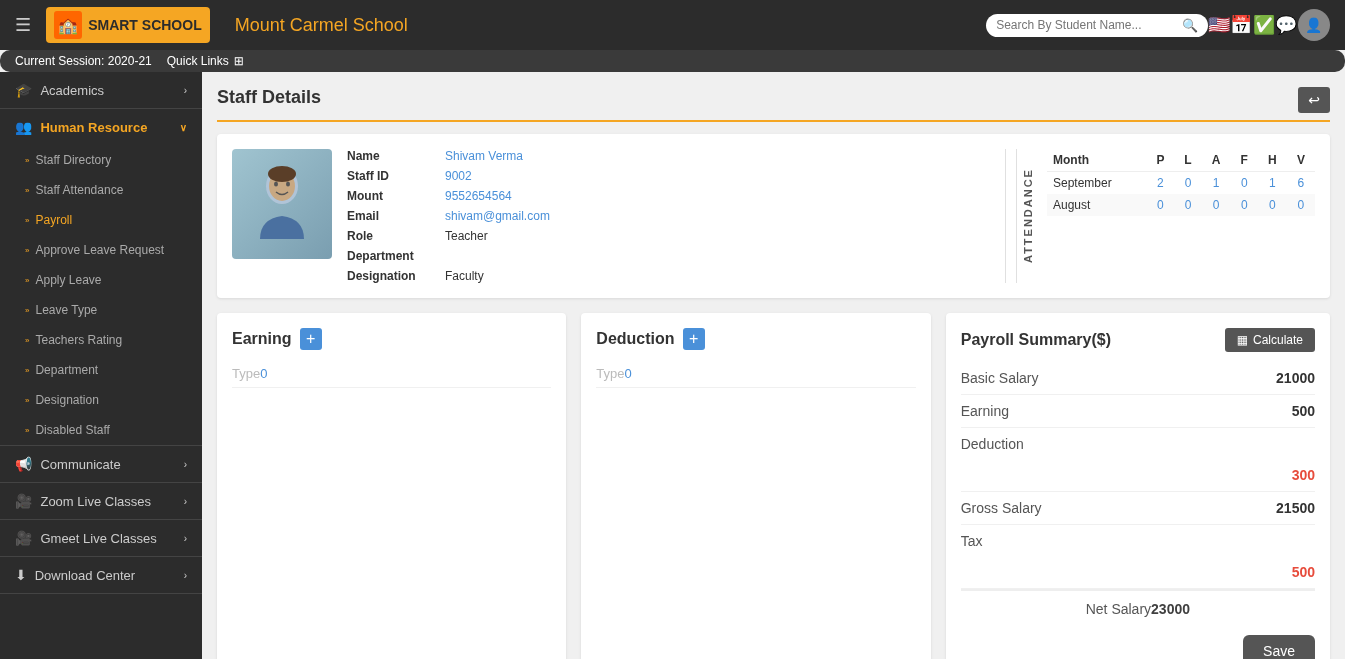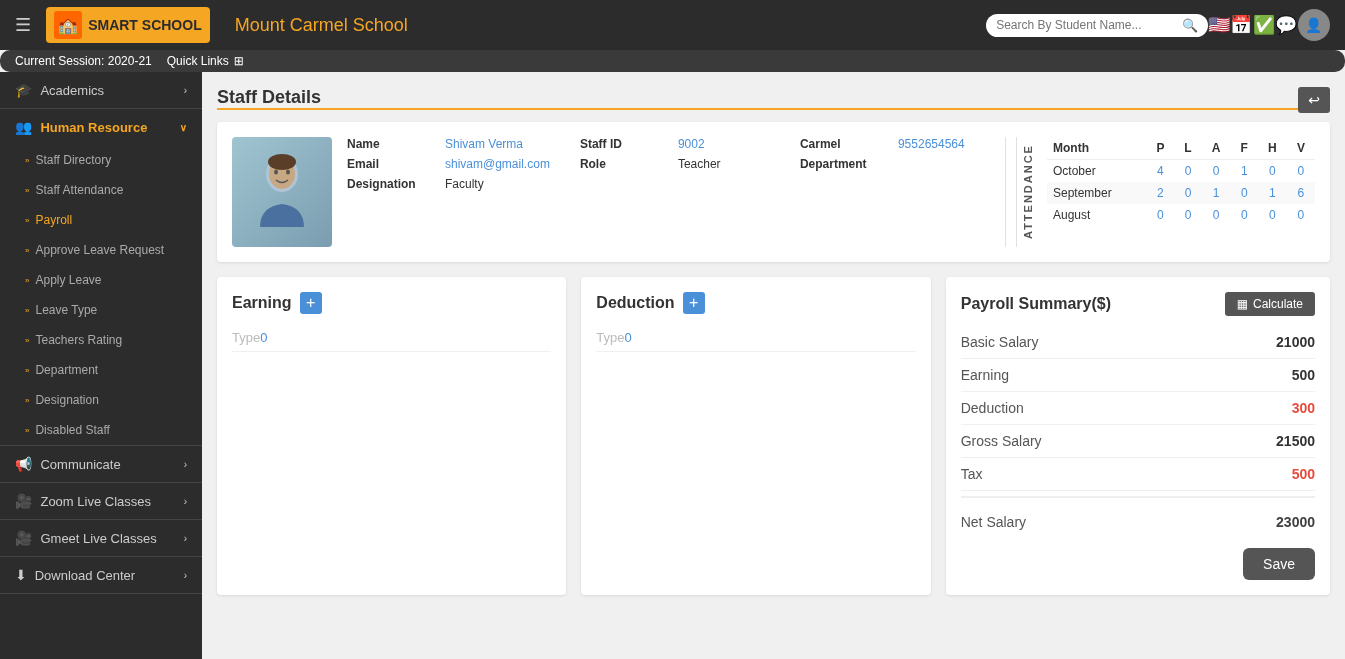--- a/index.html
+++ b/index.html
@@ -124,21 +124,21 @@
       overflow-y: auto;
       padding: 15px;
       background: #f0f0f0;
     }
 
     .page-title {
       font-size: 18px;
       font-weight: bold;
       color: #333;
       margin-bottom: 12px;
-      padding-bottom: 0;
+      padding-bottom: 12px;
       border-bottom: 2px solid #f5a623;
     }
 
     
     .card {
       background: white;
       border-radius: 4px;
       padding: 15px;
       margin-bottom: 15px;
       box-shadow: 0 1px 3px rgba(0,0,0,0.1);
@@ -158,21 +158,21 @@
     }
     .staff-photo .photo-placeholder {
       width: 100%; height: 100%;
       background: linear-gradient(135deg, #a0c4d0 0%, #7a9eb0 100%);
       display: flex; align-items: center; justify-content: center;
       font-size: 40px; color: #fff;
     }
 
     .info-grid {
       display: grid;
-      grid-template-columns: 1fr 1fr 1fr;
+      grid-template-columns: 1fr;
       gap: 6px 30px;
       align-content: start;
       flex: 1;
     }
     .info-row {
       display: flex;
       gap: 8px;
       align-items: baseline;
     }
     .info-label {
@@ -299,27 +299,27 @@
 
     .summary-row {
       display: flex;
       justify-content: space-between;
       padding: 8px 0;
       border-bottom: 1px solid #f0f0f0;
       font-size: 14px;
     }
     .summary-row .label { color: #555; }
     .summary-row .value { font-weight: bold; color: #333; }
-    .summary-row .value.red { color: #e74c3c; }
+    .summary-row .value.red { color: #e74c3c; margin-top: 31px; }
     .summary-row .value.green { color: #404040; }
     .summary-row.net-row {
       border-top: 2px solid #eee;
       border-bottom: none;
-      margin-top: 5px;
-      padding-top: 16px;
+      padding-top: 10px;
+      justify-content: center;
     }
 
     .save-row {
       display: flex;
       justify-content: flex-end;
       margin-top: 10px;
     }
     .save-btn {
       background: #555;
       color: white;
@@ -502,21 +502,21 @@
           <div class="info-grid">
             <div class="info-row">
               <span class="info-label">Name</span>
               <span class="info-value">Shivam Verma</span>
             </div>
             <div class="info-row">
               <span class="info-label">Staff ID</span>
               <span class="info-value">9002</span>
             </div>
             <div class="info-row">
-              <span class="info-label">Carmel</span>
+              <span class="info-label">Mount</span>
               <span class="info-value">9552654564</span>
             </div>
             <div class="info-row">
               <span class="info-label">Email</span>
               <span class="info-value">shivam@gmail.com</span>
             </div>
             <div class="info-row">
               <span class="info-label">Role</span>
               <span class="info-value dark">Teacher</span>
             </div>
@@ -540,29 +540,20 @@
                   <th class="month-col">Month</th>
                   <th>P</th>
                   <th>L</th>
                   <th>A</th>
                   <th>F</th>
                   <th>H</th>
                   <th>V</th>
                 </tr>
               </thead>
               <tbody id="attendance-body">
-              <tr>
-      <td class="month-name">October</td>
-      <td>4</td>
-      <td>0</td>
-      <td>0</td>
-      <td>1</td>
-      <td>0</td>
-      <td>0</td>
-    </tr>
                   <tr>
       <td class="month-name">September</td>
       <td>2</td>
       <td>0</td>
       <td>1</td>
       <td>0</td>
       <td>1</td>
       <td>6</td>
     </tr>
                   <tr>

